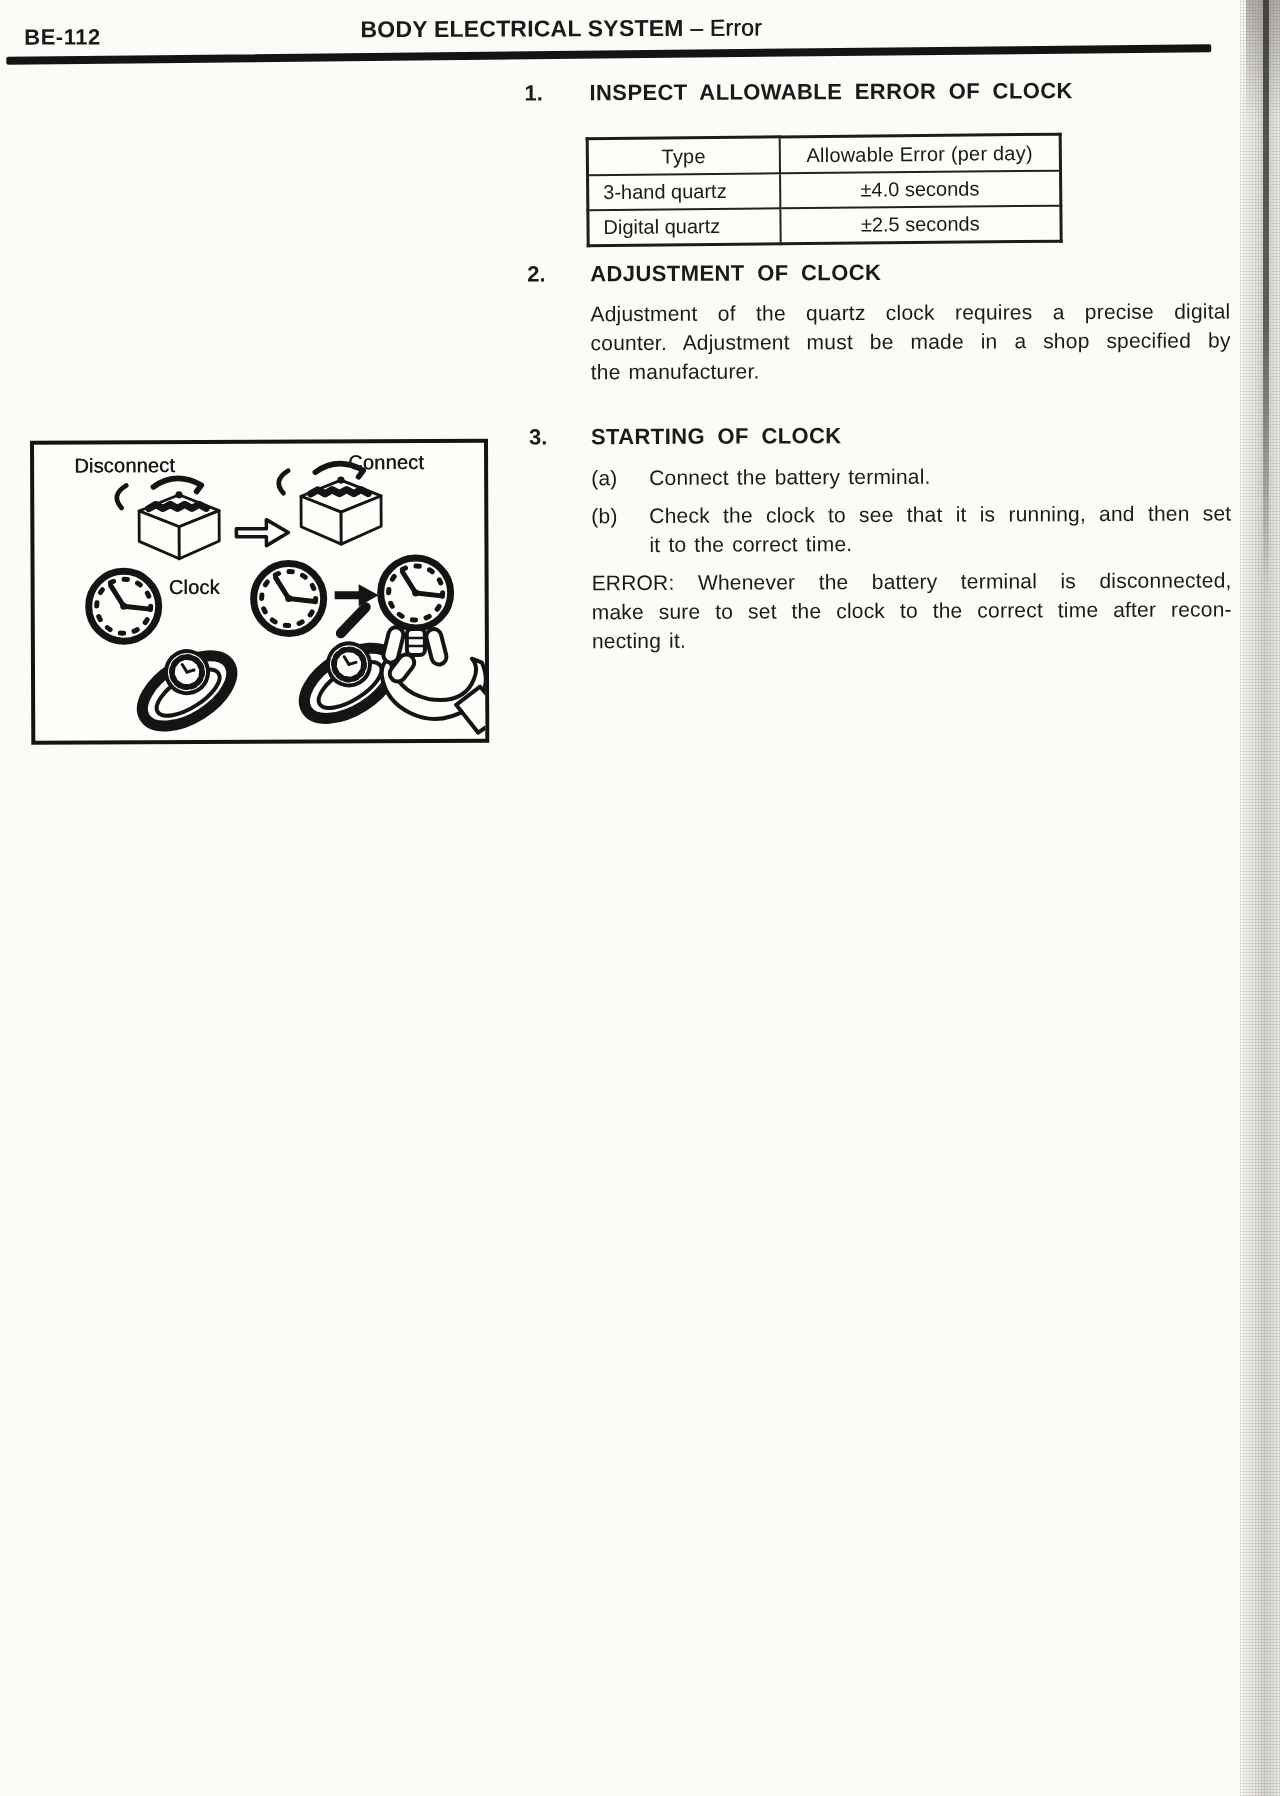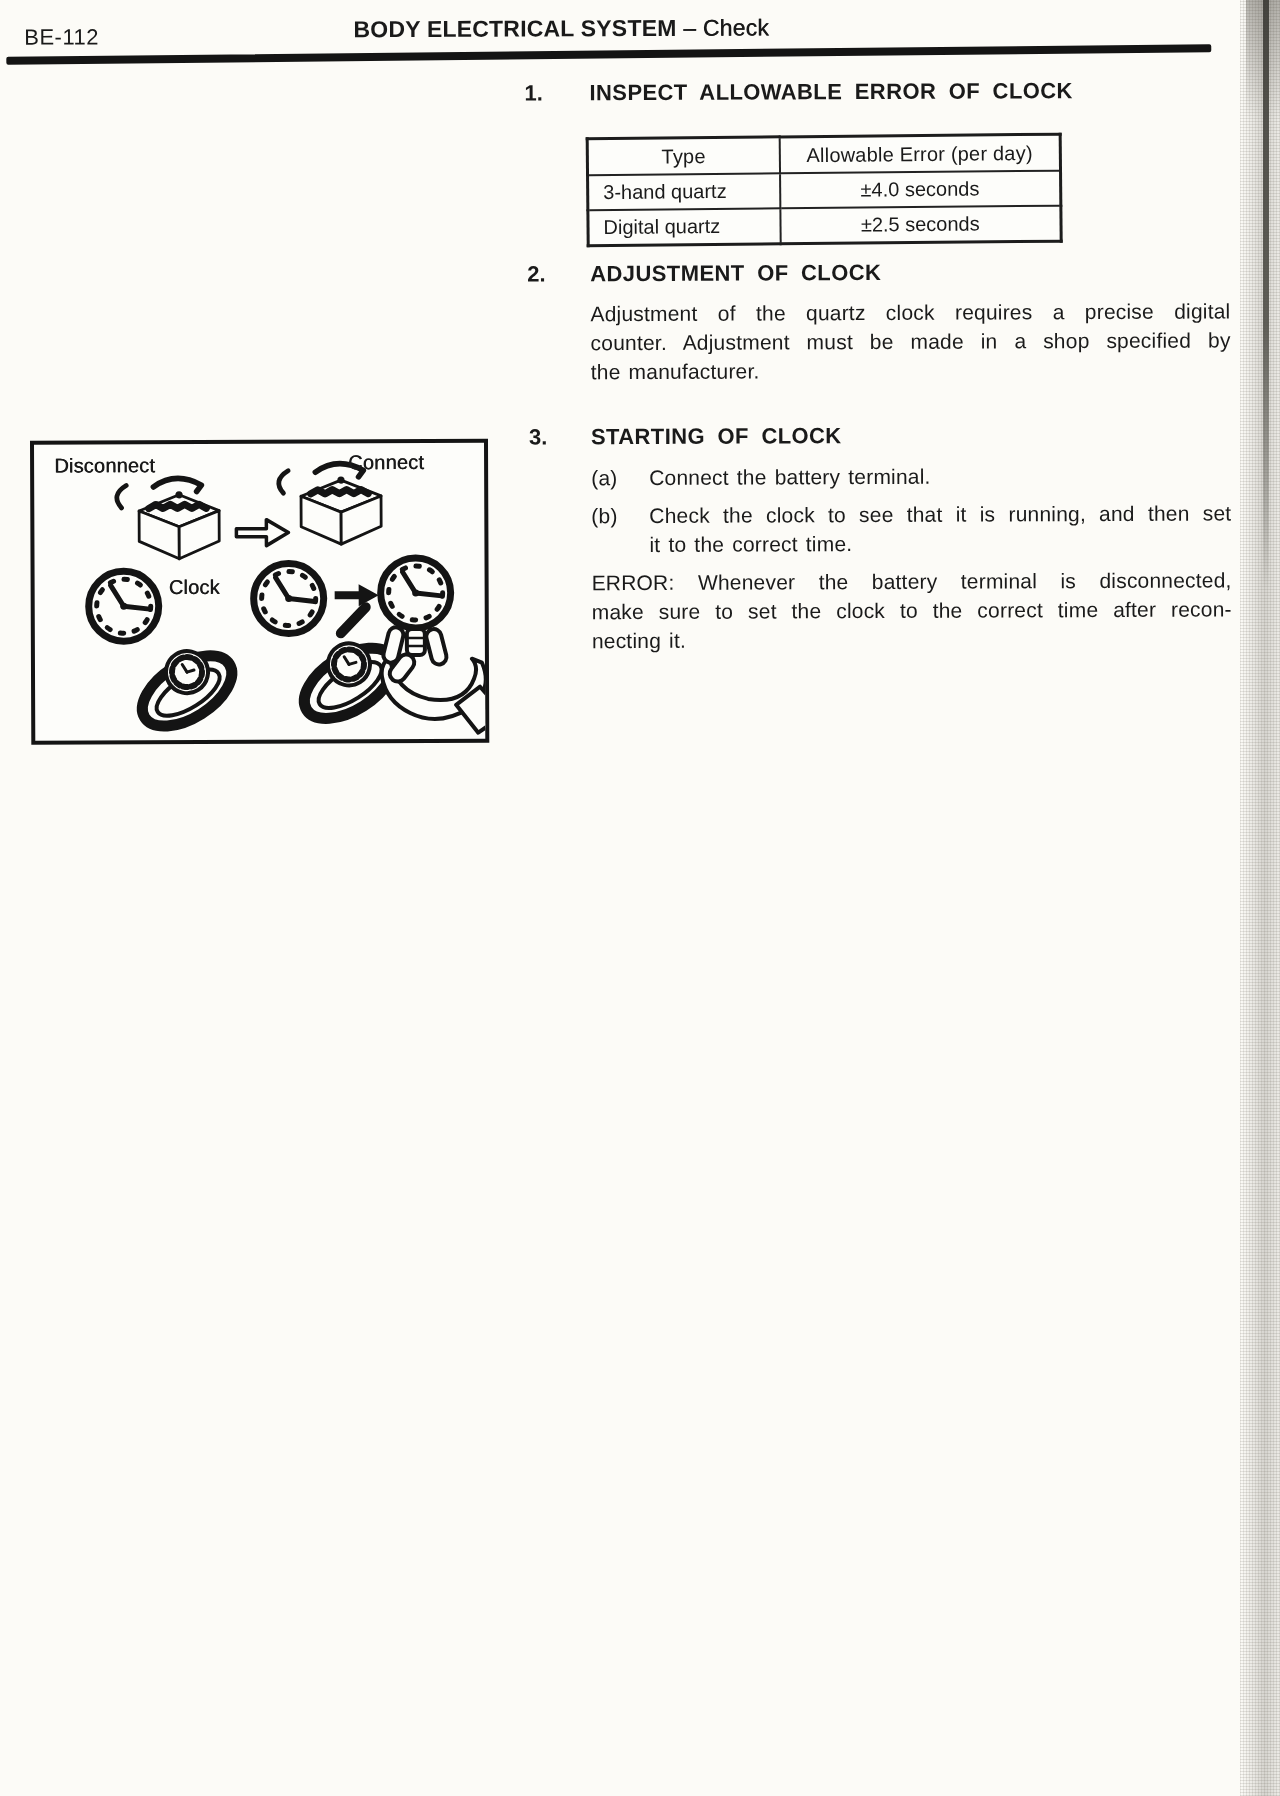--- a/index.html
+++ b/index.html
@@ -5,21 +5,21 @@
   html,body{margin:0;padding:0;background:#888;}
   .page{
     position:relative;width:1280px;height:1796px;overflow:hidden;
     background:#fcfbf7;color:#1a1a1a;
     font-family:"Liberation Sans", sans-serif;
   }
   .skew{position:absolute;inset:0;transform:rotate(-0.25deg);transform-origin:640px 900px;}
   .abs{position:absolute;}
 
   
-  .page-code{left:28px;top:22px;font-size:22px;font-weight:400;letter-spacing:.5px;}
+  .page-code{left:28px;top:22px;font-size:22px;font-weight:700;letter-spacing:.5px;}
   .main-title{left:330px;top:15px;width:470px;text-align:center;font-size:23px;font-weight:700;letter-spacing:.2px;white-space:nowrap;}
   .main-title .suffix{font-weight:400;text-shadow:.4px 0 0 currentColor;}
   .header-rule{left:10px;top:54px;width:1205px;height:8px;background:#141414;
     transform:rotate(-0.35deg);transform-origin:left center;border-radius:2px;}
 
   
   .sec-num{font-size:22px;font-weight:700;}
   .sec-head{font-size:22px;font-weight:700;letter-spacing:.4px;word-spacing:6px;white-space:nowrap;}
 
   
@@ -59,21 +59,21 @@
 </style>
 </head>
 <body>
 
 <div class="page">
   <div class="skew">
 
     <div class="abs page-code">BE-112</div>
     <div class="abs main-title">
       <span>BODY ELECTRICAL SYSTEM</span>
-      <span class="suffix">– Check</span>
+      <span class="suffix">– Error</span>
     </div>
     <div class="abs header-rule"></div>
 
     <div class="abs sec-num" style="left:528px;top:80px;">1.</div>
     <div class="abs sec-head" style="left:593px;top:80px;">INSPECT ALLOWABLE ERROR OF CLOCK</div>
 
     <table class="spec abs" style="left:589px;top:137px;">
       <colgroup>
           <col class="col-type">
           <col class="col-err">
@@ -171,21 +171,21 @@
             <polygon points="40,112 62,140 88,122 64,94" fill="#fdfdfa" stroke-width="4"></polygon>
             <rect x="-9" y="36" width="18" height="26" rx="5" fill="#fdfdfa" stroke-width="4"></rect>
             <line x1="-9" y1="45" x2="9" y2="45" stroke-width="2.5"></line>
             <line x1="-9" y1="53" x2="9" y2="53" stroke-width="2.5"></line>
             <rect x="-30" y="34" width="15" height="36" rx="7.5" transform="rotate(14 -22 52)" fill="#fdfdfa" stroke-width="4"></rect>
             <rect x="13" y="36" width="15" height="36" rx="7.5" transform="rotate(-14 20 54)" fill="#fdfdfa" stroke-width="4"></rect>
             <rect x="-22" y="60" width="16" height="30" rx="8" transform="rotate(38 -14 75)" fill="#fdfdfa" stroke-width="4"></rect>
           </g>
         </g>
       </svg>
-      <span class="fig-label" style="left:20px;top:10px;text-align:right;">Disconnect</span>
+      <span class="fig-label" style="left:40px;top:10px;text-align:right;">Disconnect</span>
       <span class="fig-label" style="left:314px;top:8px;text-align:right;">Connect</span>
       <span class="fig-label" style="left:134px;top:132px;">Clock</span>
     </div>
 
   </div>
 
   <div class="abs edge-strip"></div>
   <div class="abs edge-top-shade"></div>
   <div class="abs edge-dark-line"></div>
 </div>

